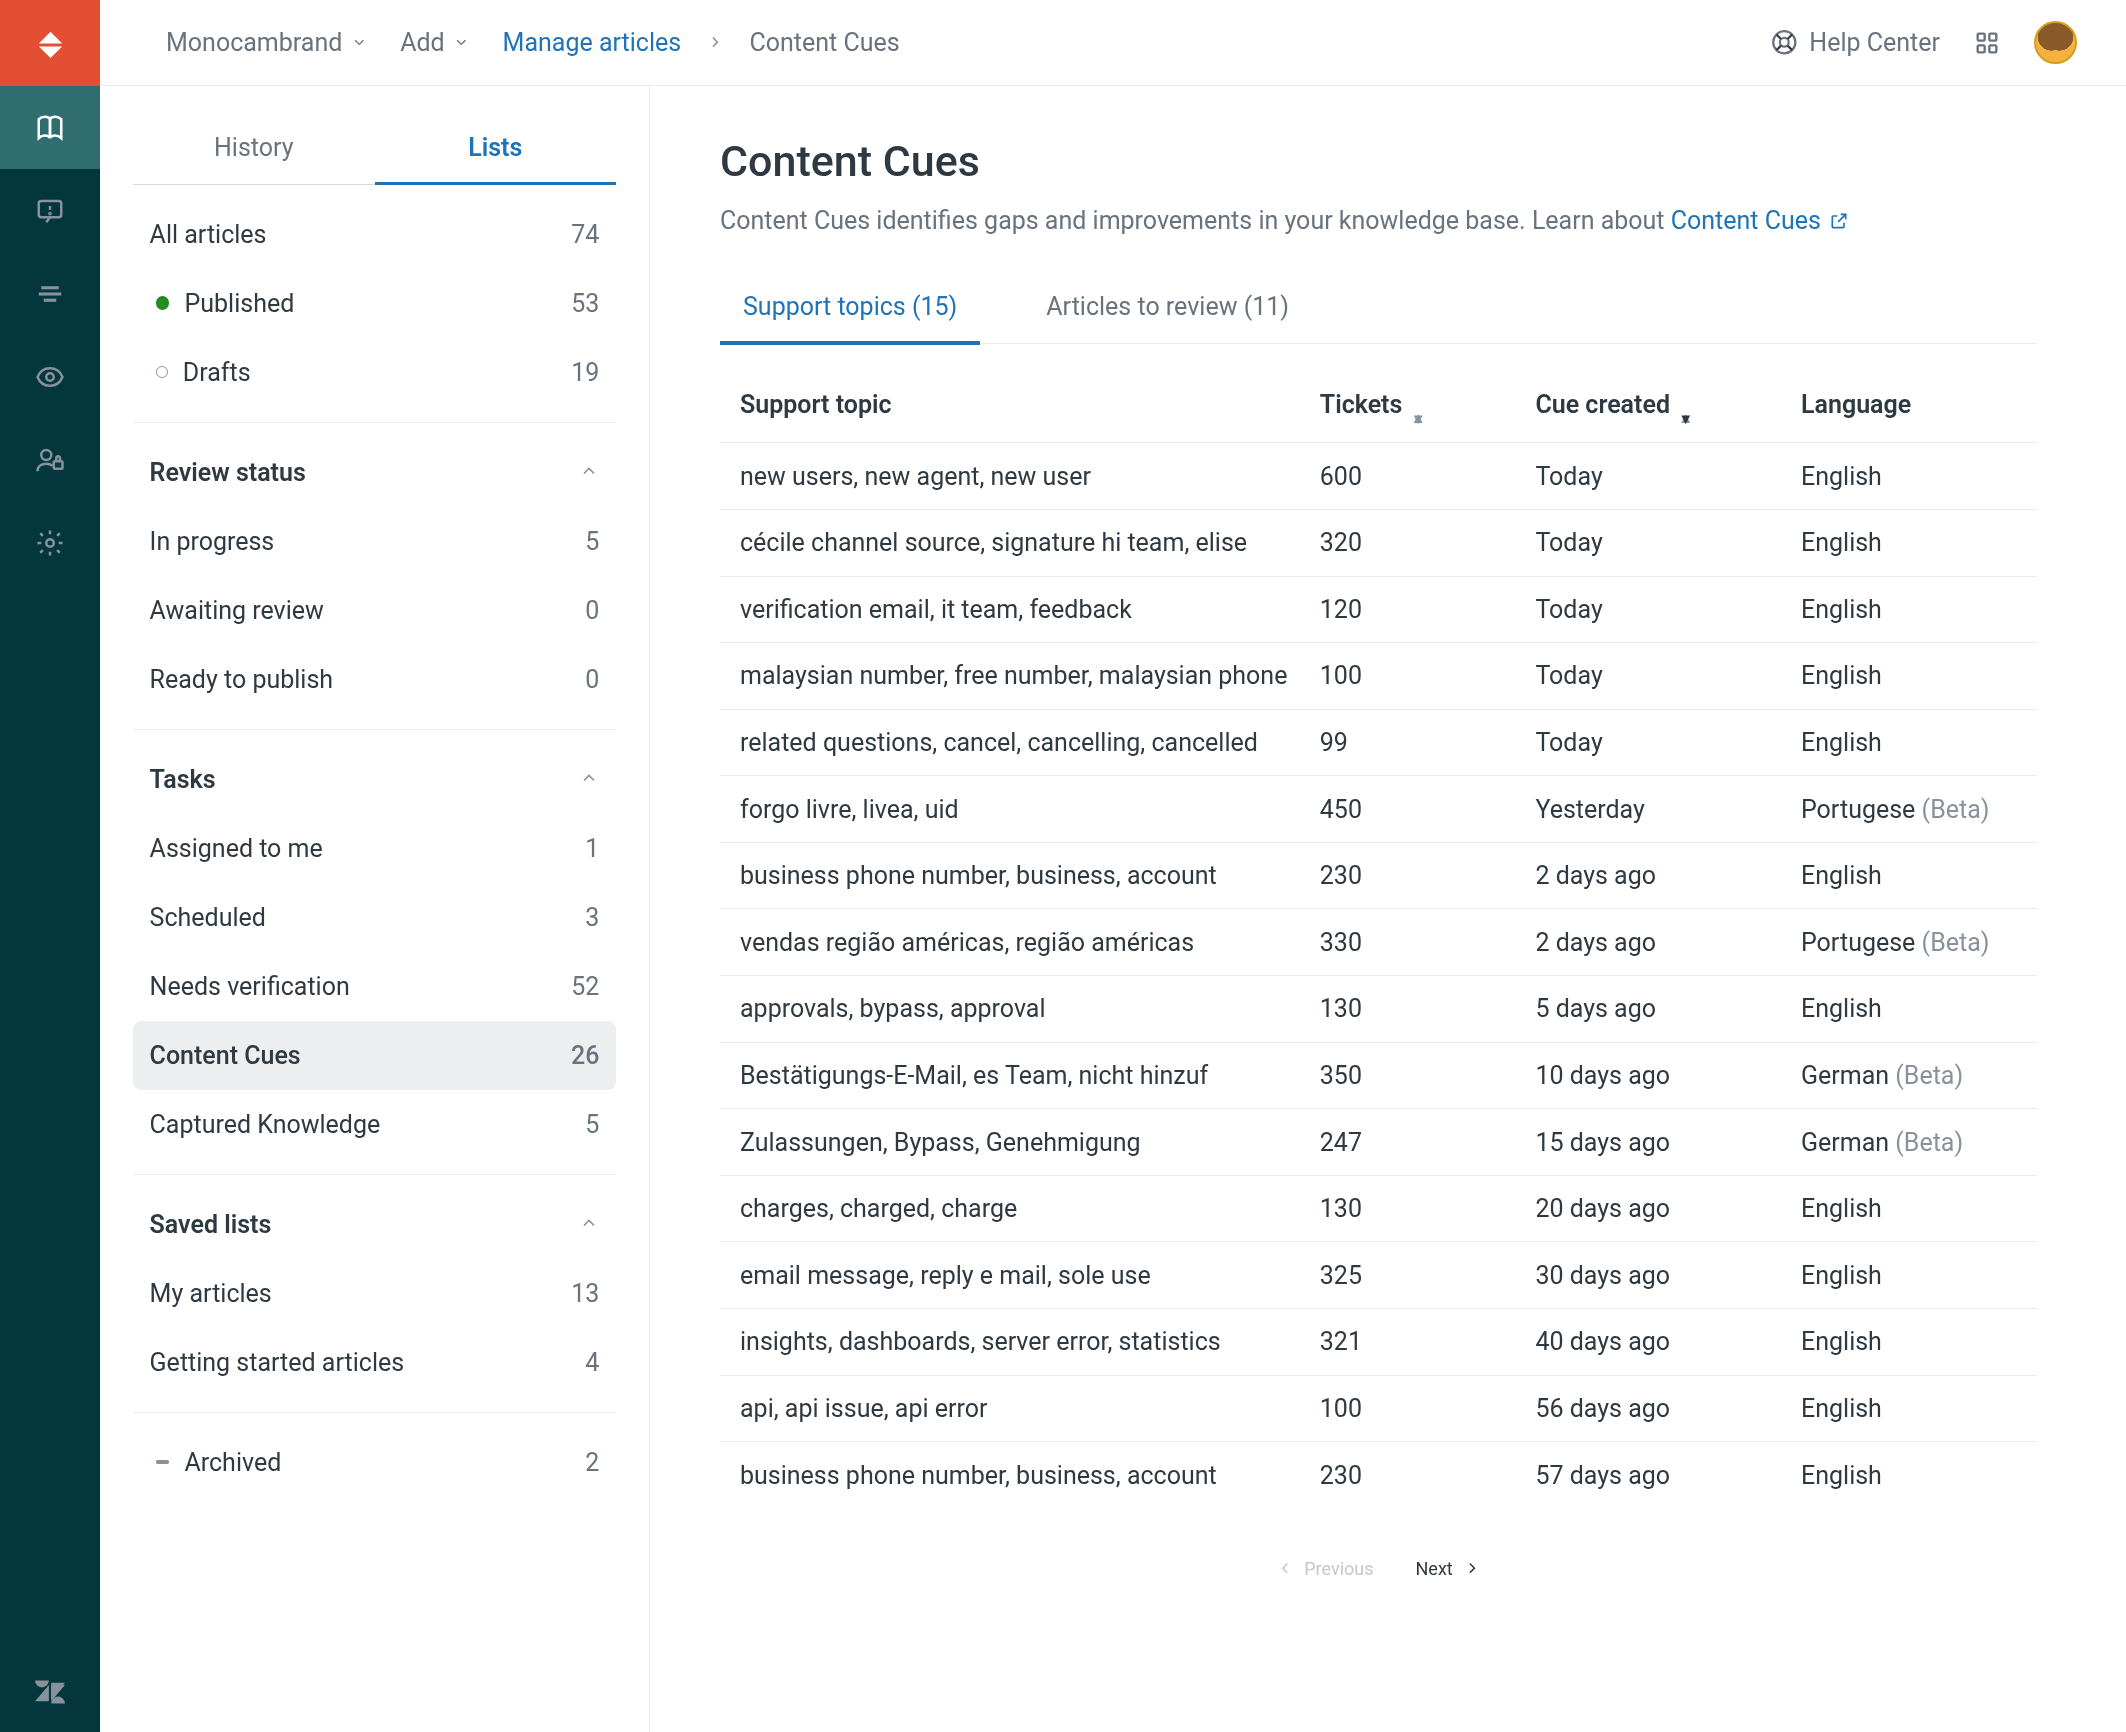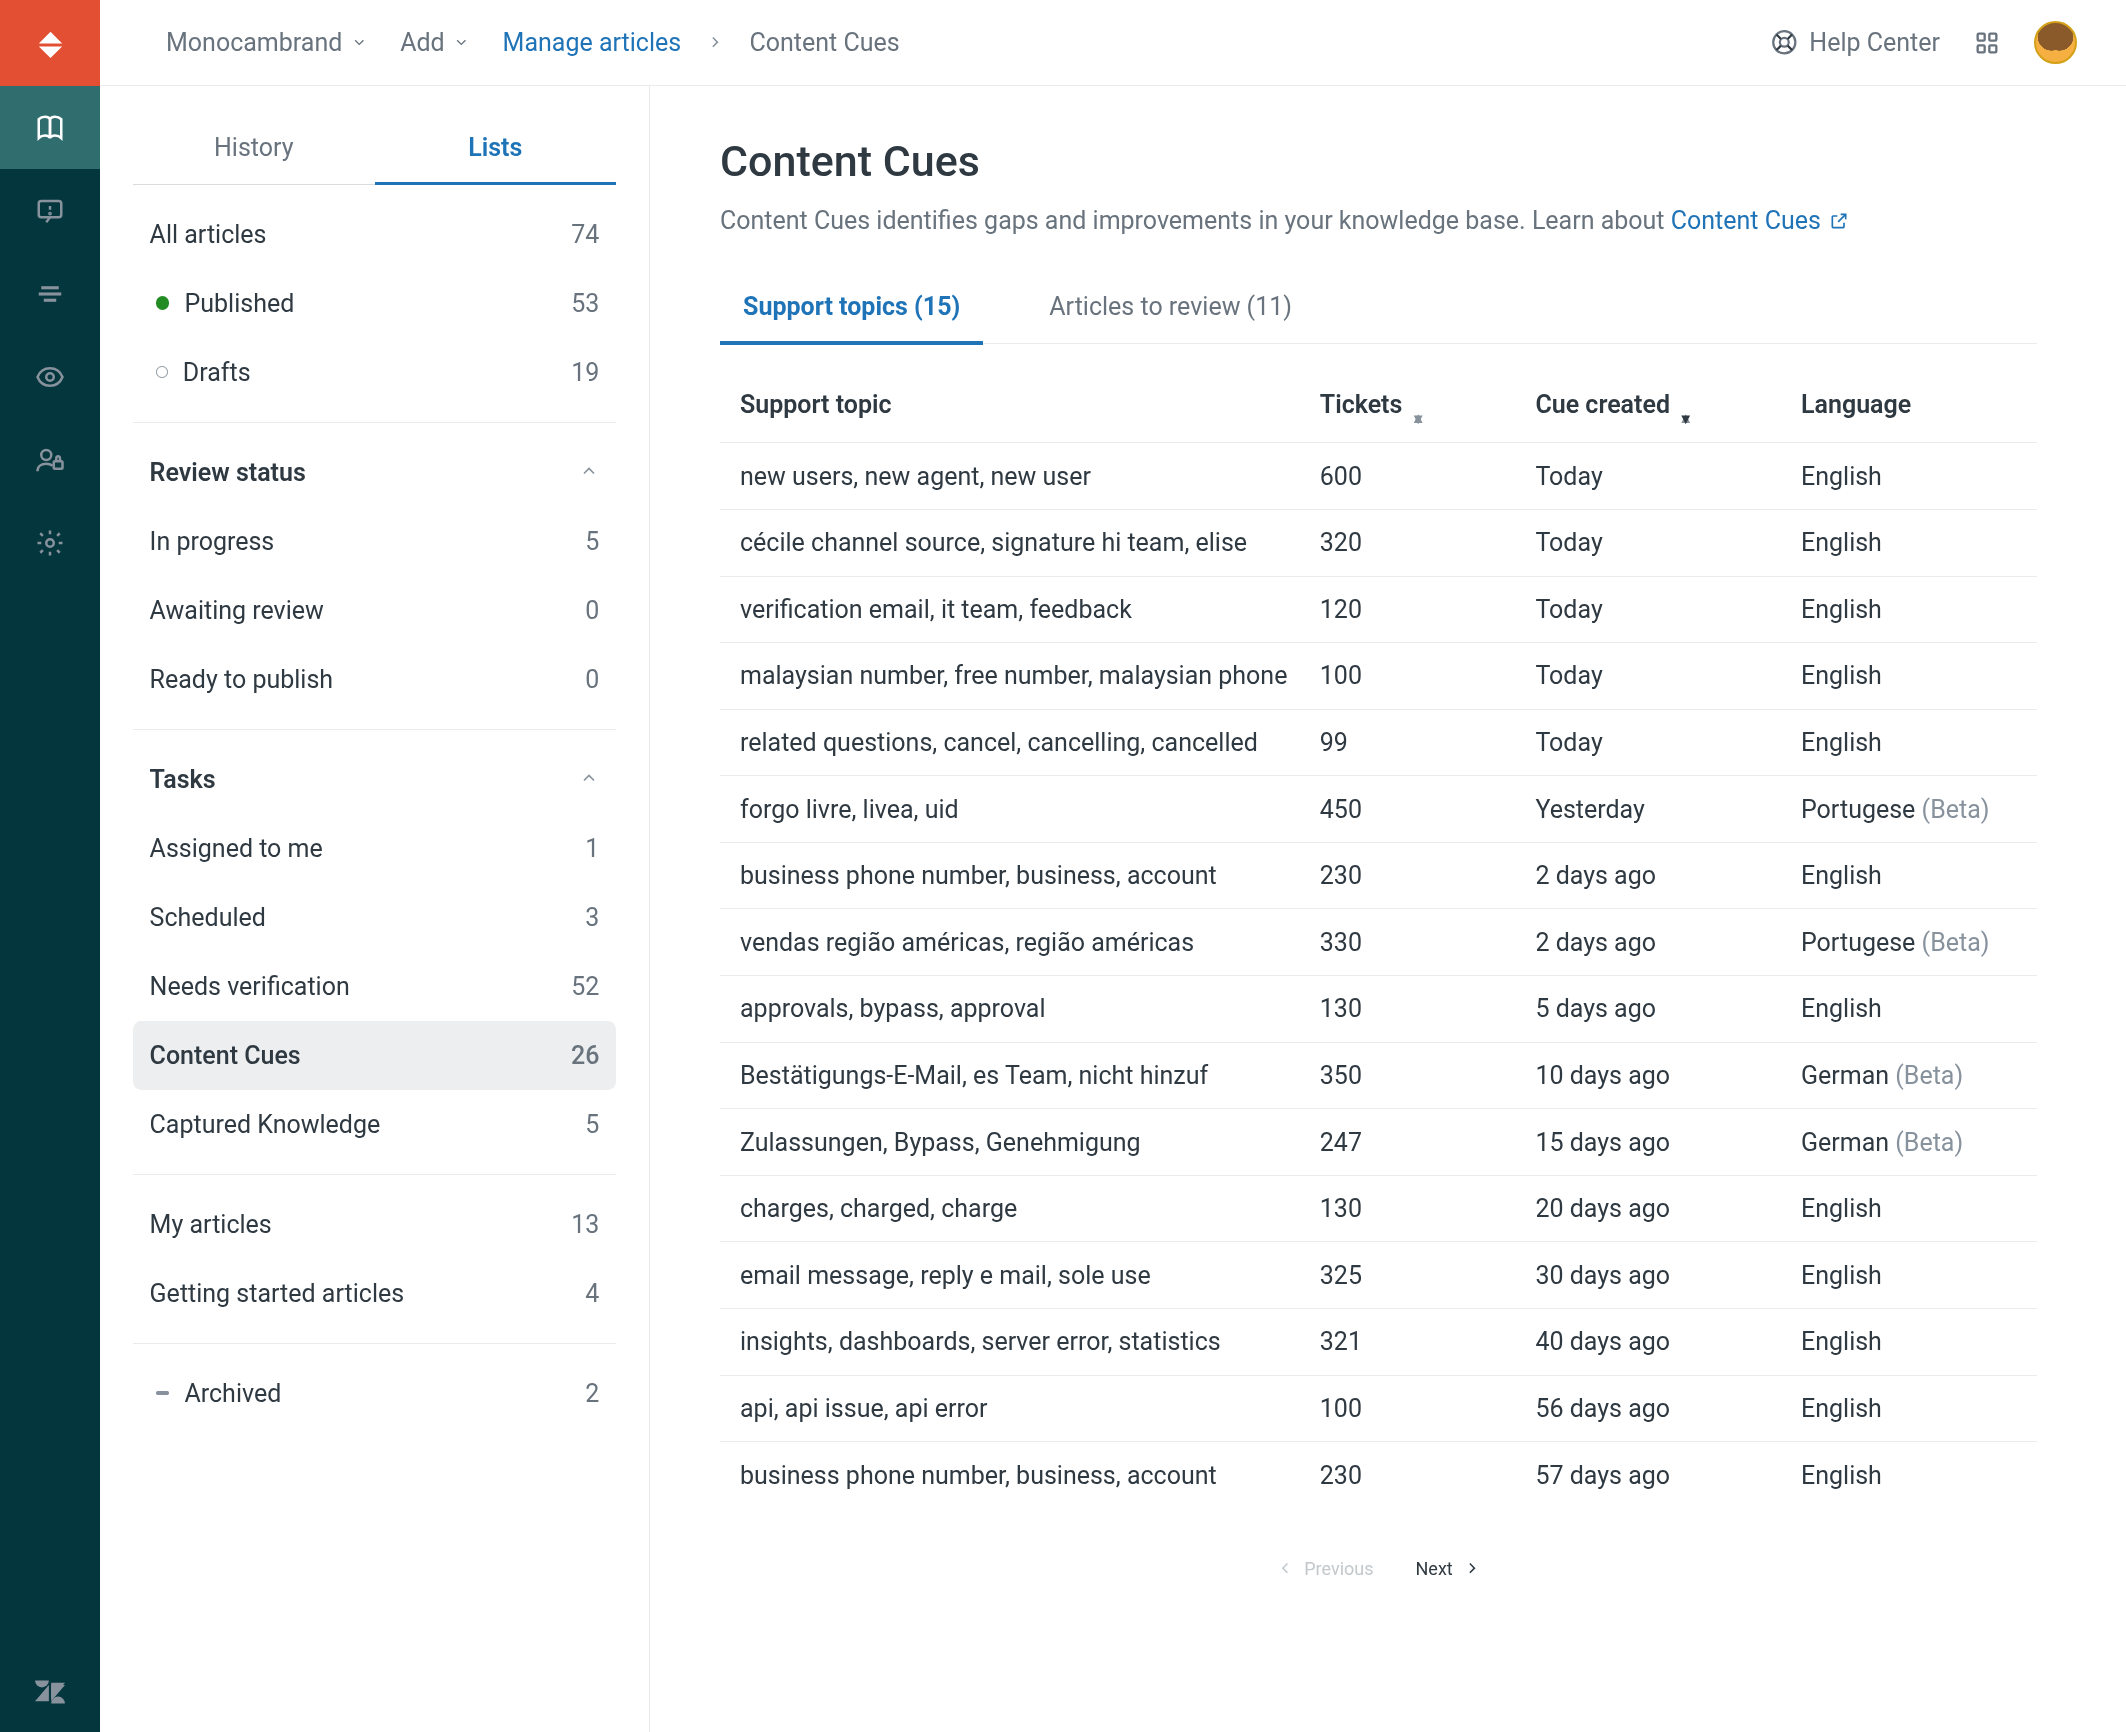--- a/index.html
+++ b/index.html
@@ -132,21 +132,21 @@
       border-bottom: 1.7px solid #e9ebed;
     }
     .ct-tab {
       padding: 20px 23px;
       font-size: 25px;
       color: #68737d;
       cursor: pointer;
       margin-bottom: -1.7px;
     }
     .ct-tab.active {
-      color: #1f73b7; font-weight: 700;
+      color: #1f73b7; font-weight: 400;
       border-bottom: 4.2px solid #1f73b7;
     }
     
     .table {
       width: 100%;
       margin-top: 23px;
     }
     .thead, .trow {
       display: grid;
       grid-template-columns: 1fr 199px 249px 216px;
@@ -363,20 +363,26 @@
                 <span class="count">26</span>
               </div>
               <div class="sb-row">
                 <span class="label">Captured Knowledge</span>
                 <span class="count">5</span>
               </div>
             </div>
         </div>
 
         <div class="sb-group">
+          <div class="sb-header">
+            <span>Saved lists</span>
+            <span class="chev-up"><svg width="20" height="20" viewBox="0 0 24 24" fill="none" stroke="currentColor" stroke-width="2">
+                  <polyline points="6 15 12 9 18 15"></polyline>
+                </svg></span>
+          </div>
           <div id="saved-list">
               <div class="sb-row">
                 <span class="label">My articles</span>
                 <span class="count">13</span>
               </div>
               <div class="sb-row">
                 <span class="label">Getting started articles</span>
                 <span class="count">4</span>
               </div>
             </div>

